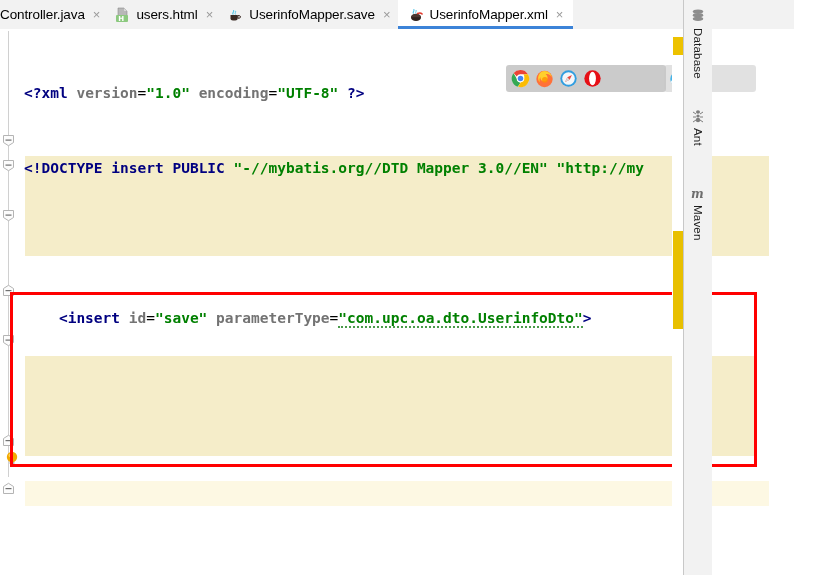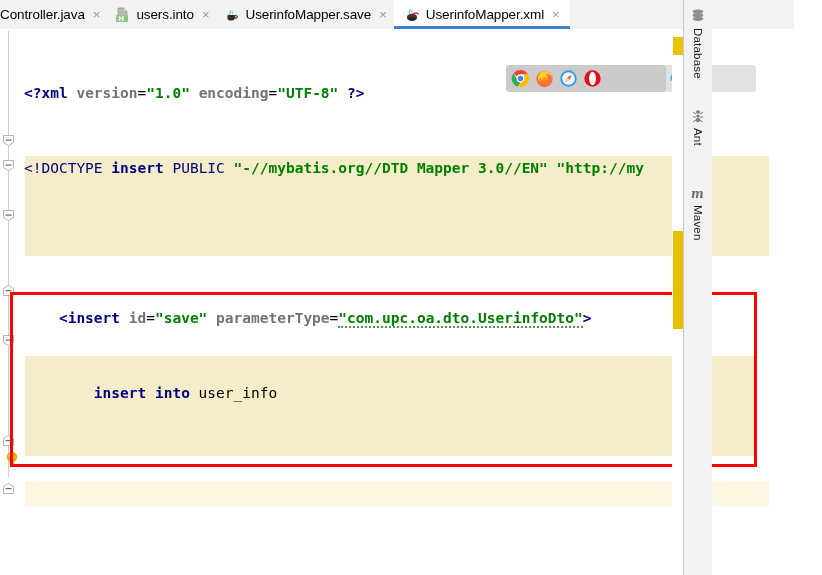--- a/index.html
+++ b/index.html
@@ -104,21 +104,21 @@
     line-height: 25px;
     white-space: pre;
   }
   .ln { position: relative; height: 25px; }
   .t-tag   { color: #000080; font-weight: bold; }
   .t-attr  { color: #737373; font-weight: bold; }
   .t-str   { color: #008000; font-weight: bold; }
   .t-kw    { color: #000080; font-weight: bold; }
   .t-plain { color: #000000; }
   .t-proc  { color: #000080; font-weight: bold; }
-  .t-dtd   { color: #000080; font-weight: normal; }
+  .t-dtd   { color: #000080; font-weight: bold; }
 
   .hl-tagmatch { background: #a3cfff; }
   .squig {
     border-bottom: 2px dotted #4a9a4a;
     padding-bottom: 0px;
   }
 
   
   .sqlband {
     position: absolute;
@@ -186,21 +186,21 @@
 
     <div class="tab">
       <span class="tab-icon ic-html">
         <svg viewBox="0 0 16 16" width="16" height="16">
           <path d="M4 1h6l3 3v5H4z" fill="#b8b8b8" stroke="#8a8a8a" stroke-width="0.6"></path>
           <path d="M10 1v3h3z" fill="#d8d8d8"></path>
           <rect x="2" y="8" width="12" height="7" rx="1" fill="#8cc97f"></rect>
           <text x="4.2" y="13.8" font-family="DejaVu Sans" font-size="7" font-weight="bold" fill="#ffffff">H</text>
         </svg>
       </span>
-      <span class="tab-label">users.into</span>
+      <span class="tab-label">users.html</span>
       <span class="tab-close">×</span>
     </div>
 
     <div class="tab">
       <span class="tab-icon ic-java">
         <svg viewBox="0 0 16 16" width="16" height="16">
           <path d="M3.5 8h7.2v3.3c0 1.3-1.1 2.3-2.4 2.3H5.9c-1.3 0-2.4-1-2.4-2.3z" fill="#3a2b25"></path>
           <path d="M10.8 8.6h1.3c.9 0 1.4.6 1.4 1.3s-.6 1.3-1.4 1.3h-1.1z" fill="none" stroke="#3a2b25" stroke-width="1"></path>
           <path d="M6 7.2c-1.2-1.6 1.4-2 .6-3.6" fill="none" stroke="#5bc8e8" stroke-width="1.2" stroke-linecap="round"></path>
           <path d="M8.3 7.2c-1-1.3 1-1.8.4-3" fill="none" stroke="#5bc8e8" stroke-width="1" stroke-linecap="round"></path>
@@ -286,21 +286,20 @@
           <rect x="6.1" y="14.3" width="3.8" height="1.4" rx="0.6" fill="#9a9a9a"></rect>
         </svg>
       </div>
     </div>
 
     <div class="code" style="top:2px;">
       <div class="ln"><span class="t-proc">&lt;?</span><span class="t-tag">xml</span><span class="t-plain"> </span><span class="t-attr">version</span><span class="t-plain">=</span><span class="t-str">"1.0"</span><span class="t-plain"> </span><span class="t-attr">encoding</span><span class="t-plain">=</span><span class="t-str">"UTF-8"</span><span class="t-plain"> </span><span class="t-proc">?&gt;</span></div>
       <div class="ln"><span class="t-dtd">&lt;!DOCTYPE</span><span class="t-plain"> </span><span class="t-tag">insert</span><span class="t-plain"> </span><span class="t-dtd">PUBLIC</span><span class="t-plain"> </span><span class="t-str">"-//mybatis.org//DTD Mapper 3.0//EN" "http://my</span></div>
       <div class="ln"></div>
       <div class="ln"><span class="t-plain">    </span><span class="t-tag">&lt;insert</span><span class="t-plain"> </span><span class="t-attr">id</span><span class="t-plain">=</span><span class="t-str">"save"</span><span class="t-plain"> </span><span class="t-attr">parameterType</span><span class="t-plain">=</span><span class="t-str squig">"com.upc.oa.dto.UserinfoDto"</span><span class="t-tag">&gt;</span></div>
-      <div class="ln"><span class="t-plain">        </span><span class="t-kw">insert into</span><span class="t-plain"> user_info</span></div>
       
       
       
       
       
       
       
       
       
     </div>

